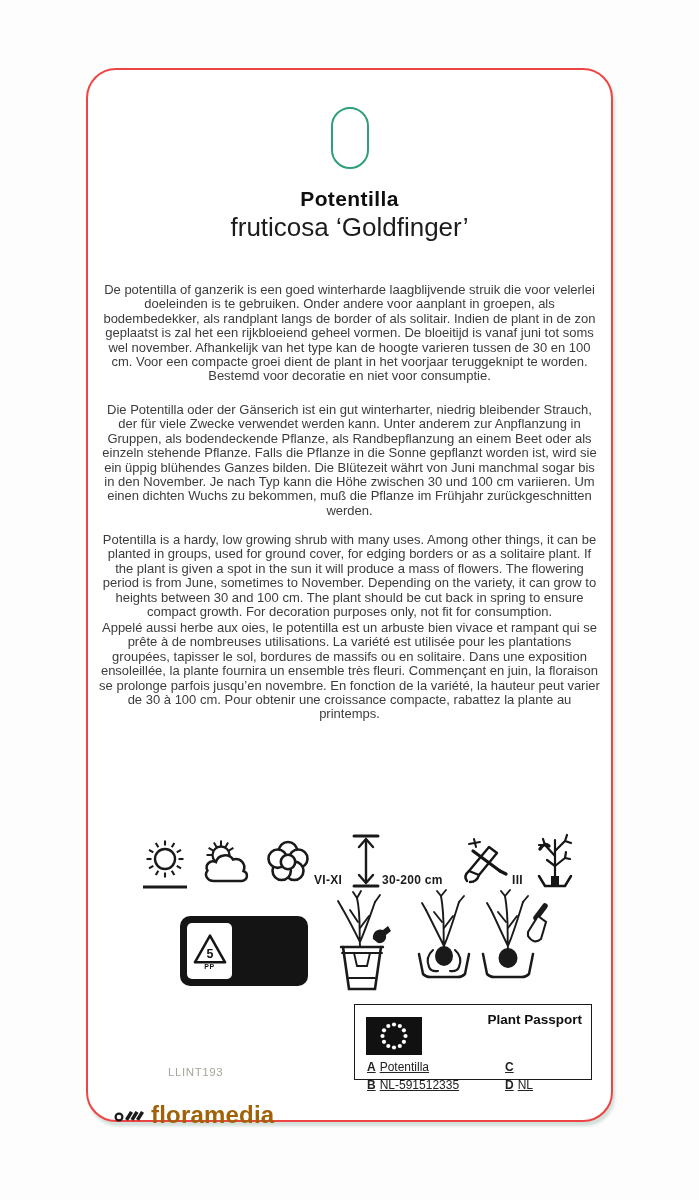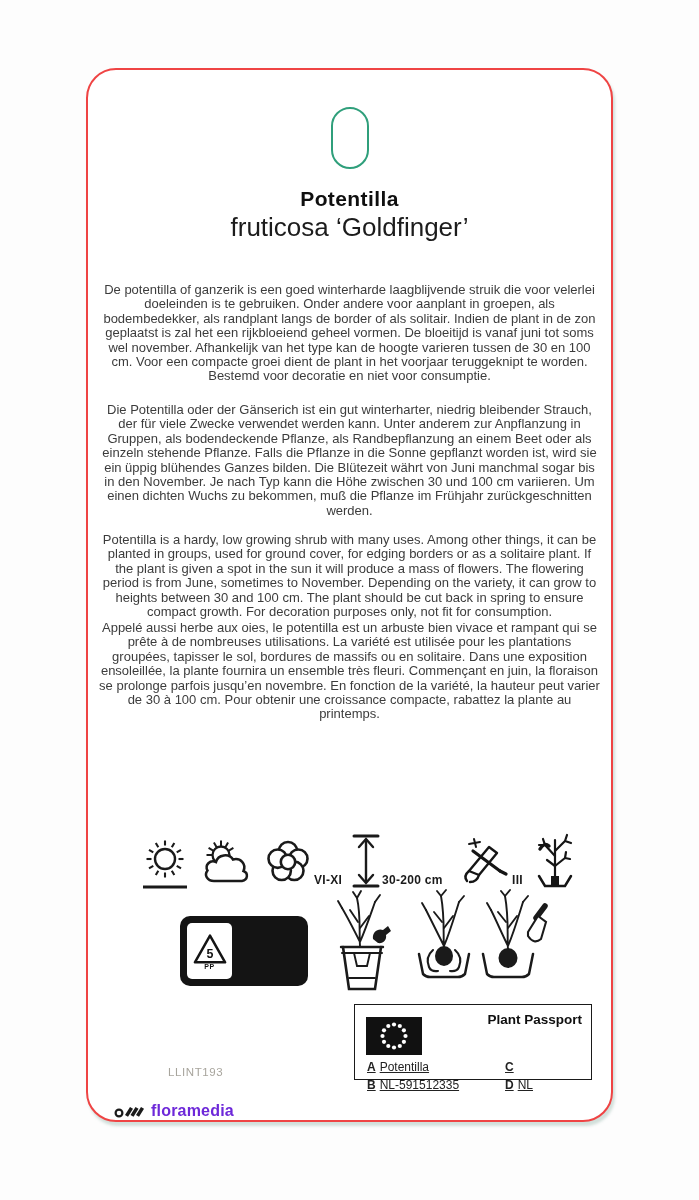--- a/index.html
+++ b/index.html
@@ -67,21 +67,21 @@
   .pp-flag{position:absolute;left:11px;top:12px;line-height:0;}
   .pp-field{position:absolute;font-size:12px;color:#222;white-space:nowrap;text-decoration:underline;}
   .pp-k{font-weight:bold;margin-right:4px;}
   .pp-a{left:12px;top:55px;}
   .pp-b{left:12px;top:73px;}
   .pp-c{left:150px;top:55px;}
   .pp-d{left:150px;top:73px;}
 
   .prod-code{position:absolute;left:80px;top:996px;font-size:11.5px;color:#a8a59d;letter-spacing:.6px;}
   .brand{position:absolute;left:26px;top:1031px;display:flex;align-items:center;gap:3px;}
-  .brand-name{font-size:16px;font-weight:bold;color:#6d28d9;letter-spacing:.2px;}
+  .brand-name{font-size:24px;font-weight:bold;color:#a16207;letter-spacing:.2px;}
 
   svg{display:block;}
 </style>
 </head>
 <body>
 
 <div class="card">
 
   <div class="hole"></div>
 

